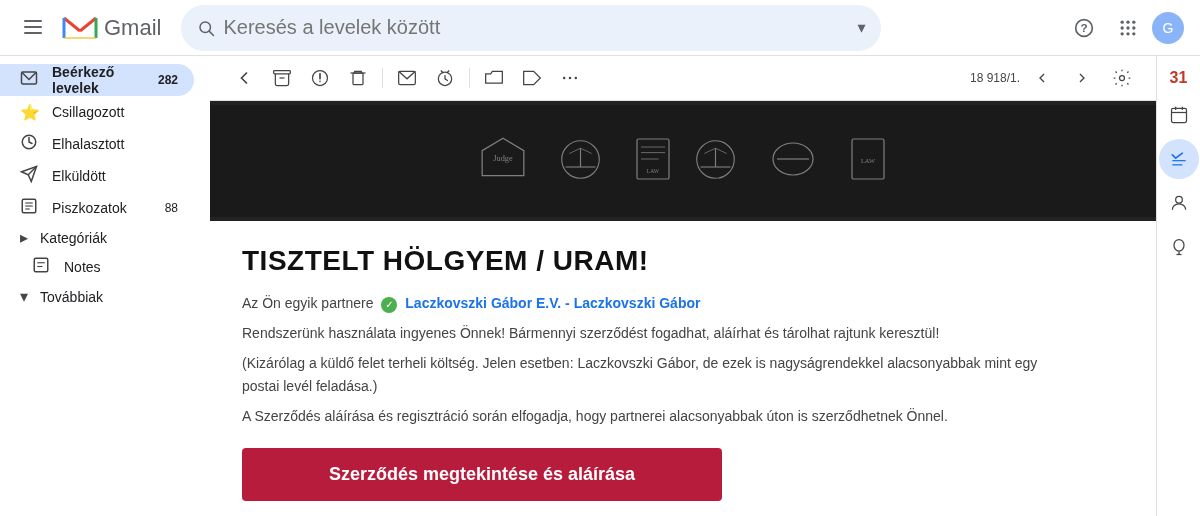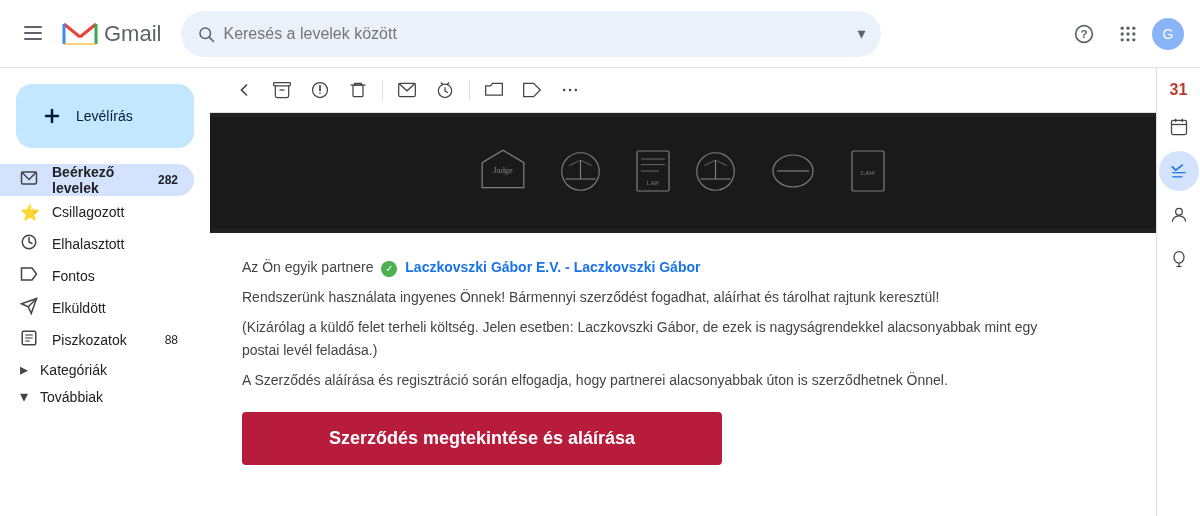--- a/index.html
+++ b/index.html
@@ -1,30 +1,30 @@
 <!DOCTYPE html>
 <html><head>
   <meta charset="utf-8">
   <style>
     * { margin: 0; padding: 0; box-sizing: border-box; }
     body { font-family: 'Arial', sans-serif; background: #f6f8fc; width: 1200px; height: 516px; overflow: hidden; display: flex; flex-direction: column; }
 
     
     .top-bar {
-      display: flex; align-items: center; height: 68px; background: #fff;
+      display: flex; align-items: center; height: 56px; background: #fff;
       padding: 0 16px; gap: 12px; border-bottom: 1px solid #e0e0e0;
     }
     .hamburger-icon { cursor: pointer; color: #5f6368; font-size: 20px; padding: 8px; border-radius: 50%; }
     .gmail-logo { display: flex; align-items: center; gap: 4px; margin-right: 8px; }
     .search-bar {
       flex: 1; max-width: 700px; height: 46px; background: #eaf1fb;
       border-radius: 24px; display: flex; align-items: center; padding: 0 16px; gap: 8px;
     }
     .search-bar input {
-      border: none; background: transparent; font-size: 16px; color: #202124; outline: none; flex: 1;
+      border: none; background: transparent; font-size: 20px; color: #202124; outline: none; flex: 1;
     }
     .top-right { display: flex; align-items: center; gap: 4px; margin-left: auto; }
     .icon-btn { width: 40px; height: 40px; border-radius: 50%; display: flex; align-items: center; justify-content: center; cursor: pointer; color: #5f6368; font-size: 18px; }
     .avatar { width: 32px; height: 32px; border-radius: 50%; background: #8ab4f8; display: flex; align-items: center; justify-content: center; color: #fff; font-size: 14px; }
 
     
     .main-layout { display: flex; flex: 1; overflow: hidden; }
 
     
     .sidebar { width: 210px; background: #fff; padding: 8px 0; overflow-y: auto; flex-shrink: 0; }
@@ -150,28 +150,20 @@
           <circle cx="19" cy="19" r="2"></circle>
         </svg>
     </div>
     <div class="avatar">G</div>
   </div>
 </div>
 
 <div class="main-layout">
 
   <div class="sidebar">
-    <div class="compose-btn">
-      <svg width="32" height="32" viewBox="0 0 32 32">
-          <circle cx="16" cy="16" r="16" fill="#c2e7ff"></circle>
-          <line x1="10" y1="16" x2="22" y2="16" stroke="#001d35" stroke-width="2.5" stroke-linecap="round"></line>
-          <line x1="16" y1="10" x2="16" y2="22" stroke="#001d35" stroke-width="2.5" stroke-linecap="round"></line>
-        </svg>
-      <span>Levélírás</span>
-    </div>
 
     <div class="sidebar-item active">
       <span class="icon">
         <svg width="18" height="18" viewBox="0 0 24 24" fill="none">
             <rect x="2" y="4" width="20" height="16" rx="2" stroke="#444" stroke-width="2"></rect>
             <polyline points="2,4 12,14 22,4" stroke="#444" stroke-width="2" fill="none"></polyline>
           </svg>
       </span>
       <span class="label">Beérkező levelek</span>
       <span class="badge">282</span>
@@ -185,28 +177,20 @@
     <div class="sidebar-item">
       <span class="icon">
         <svg width="18" height="18" viewBox="0 0 24 24" fill="none">
             <circle cx="12" cy="12" r="9" stroke="#444" stroke-width="2"></circle>
             <polyline points="12,6 12,12 16,14" stroke="#444" stroke-width="2" stroke-linecap="round"></polyline>
           </svg>
       </span>
       <span class="label">Elhalasztott</span>
     </div>
 
-    <div class="sidebar-item">
-      <span class="icon">
-        <svg width="18" height="18" viewBox="0 0 24 24" fill="none">
-            <polygon points="2,4 16,4 22,12 16,20 2,20" stroke="#444" stroke-width="2"></polygon>
-          </svg>
-      </span>
-      <span class="label">Fontos</span>
-    </div>
 
     <div class="sidebar-item">
       <span class="icon">
         <svg width="18" height="18" viewBox="0 0 24 24" fill="none">
             <line x1="22" y1="2" x2="11" y2="13" stroke="#444" stroke-width="2" stroke-linecap="round"></line>
             <polygon points="22,2 15,22 11,13 2,9" stroke="#444" stroke-width="2" fill="none"></polygon>
           </svg>
       </span>
       <span class="label">Elküldött</span>
     </div>
@@ -222,20 +206,30 @@
       </span>
       <span class="label">Piszkozatok</span>
       <span class="badge">88</span>
     </div>
 
     <div class="sidebar-section">
       <span class="icon">▸</span>
       <span>Kategóriák</span>
     </div>
 
+    <div class="sidebar-item" style="padding-left:32px;">
+      <span class="icon">
+        <svg width="18" height="18" viewBox="0 0 24 24" fill="none">
+            <rect x="3" y="3" width="18" height="18" rx="2" stroke="#444" stroke-width="2"></rect>
+            <line x1="7" y1="9" x2="17" y2="9" stroke="#444" stroke-width="1.5"></line>
+            <line x1="7" y1="14" x2="14" y2="14" stroke="#444" stroke-width="1.5"></line>
+          </svg>
+      </span>
+      <span class="label">Notes</span>
+    </div>
 
     <div class="sidebar-section">
       <span class="icon">▾</span>
       <span>Továbbiak</span>
     </div>
   </div>
 
   <div class="email-area" style="flex:1;display:flex;flex-direction:column;">
 
     <div class="email-toolbar">
@@ -290,20 +284,39 @@
         <svg width="20" height="20" viewBox="0 0 24 24" fill="none">
             <polygon points="2,4 14,4 22,12 14,20 2,20" stroke="#444" stroke-width="1.5"></polygon>
           </svg>
       </div>
       <div class="toolbar-btn">
         <svg width="20" height="20" viewBox="0 0 24 24" fill="#444">
             <circle cx="5" cy="12" r="1.5"></circle>
             <circle cx="12" cy="12" r="1.5"></circle>
             <circle cx="19" cy="12" r="1.5"></circle>
           </svg>
+      </div>
+      <div class="toolbar-right">
+        <span class="page-info">18 918/1.</span>
+        <div class="toolbar-btn">
+          <svg width="16" height="16" viewBox="0 0 24 24" fill="none">
+              <polyline points="15,6 9,12 15,18" stroke="#444" stroke-width="2"></polyline>
+            </svg>
+        </div>
+        <div class="toolbar-btn">
+          <svg width="16" height="16" viewBox="0 0 24 24" fill="none">
+              <polyline points="9,6 15,12 9,18" stroke="#444" stroke-width="2"></polyline>
+            </svg>
+        </div>
+        <div class="toolbar-btn">
+          <svg width="20" height="20" viewBox="0 0 24 24" fill="none">
+              <circle cx="12" cy="12" r="3" stroke="#444" stroke-width="1.5"></circle>
+              <path d="M12 2v2M12 20v2M4.22 4.22l1.42 1.42M18.36 18.36l1.42 1.42M2 12h2M20 12h2M4.22 19.78l1.42-1.42M18.36 5.64l1.42-1.42" stroke="#444" stroke-width="1.5"></path>
+            </svg>
+        </div>
       </div>
     </div>
 
     <div class="email-content">
 
       <div class="law-bg" style="height:120px;background:#1a1a1a;display:flex;align-items:center;justify-content:center;position:relative;overflow:hidden;">
         <div style="width:100%;height:100%;display:flex;align-items:center;justify-content:center;background:#1a1a1a;gap:20px;">
 
           <div style="display:flex;gap:30px;align-items:center;opacity:0.7;">
             <div style="text-align:center;color:#fde047;">
@@ -351,20 +364,21 @@
               <svg width="40" height="50" viewBox="0 0 50 60" fill="none">
                   <rect x="5" y="5" width="40" height="50" rx="2" stroke="#aaa" stroke-width="1.5" fill="none"></rect>
                   <text x="25" y="35" text-anchor="middle" fill="#aaa" font-size="8" font-family="serif">LAW</text>
                 </svg>
             </div>
           </div>
         </div>
       </div>
 
       <div class="email-body">
+        <div class="email-title">TISZTELT HÖLGYEM / URAM!</div>
 
         <p class="email-intro">
           <span>Az Ön egyik partnere</span>
           <span style="display:inline-block;width:16px;height:16px;background:#4caf50;border-radius:50%;text-align:center;line-height:16px;color:#fff;font-size:10px;margin:0 4px;">✓</span>
           <a class="sender-link" href="#">Laczkovszki Gábor E.V. - Laczkovszki Gábor</a>
         </p>
 
         <p class="email-para">
           <span>Rendszerünk használata ingyenes Önnek! Bármennyi szerződést fogadhat, aláírhat és tárolhat rajtunk keresztül!</span>
         </p>

